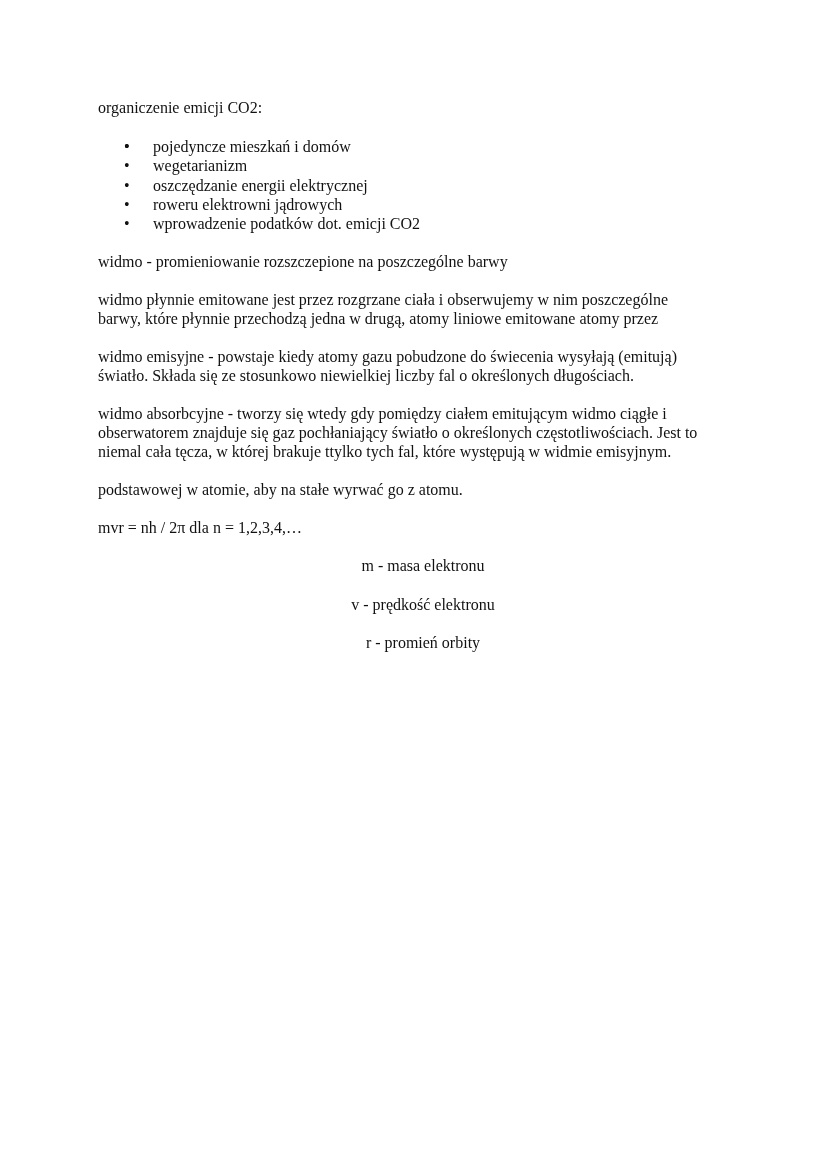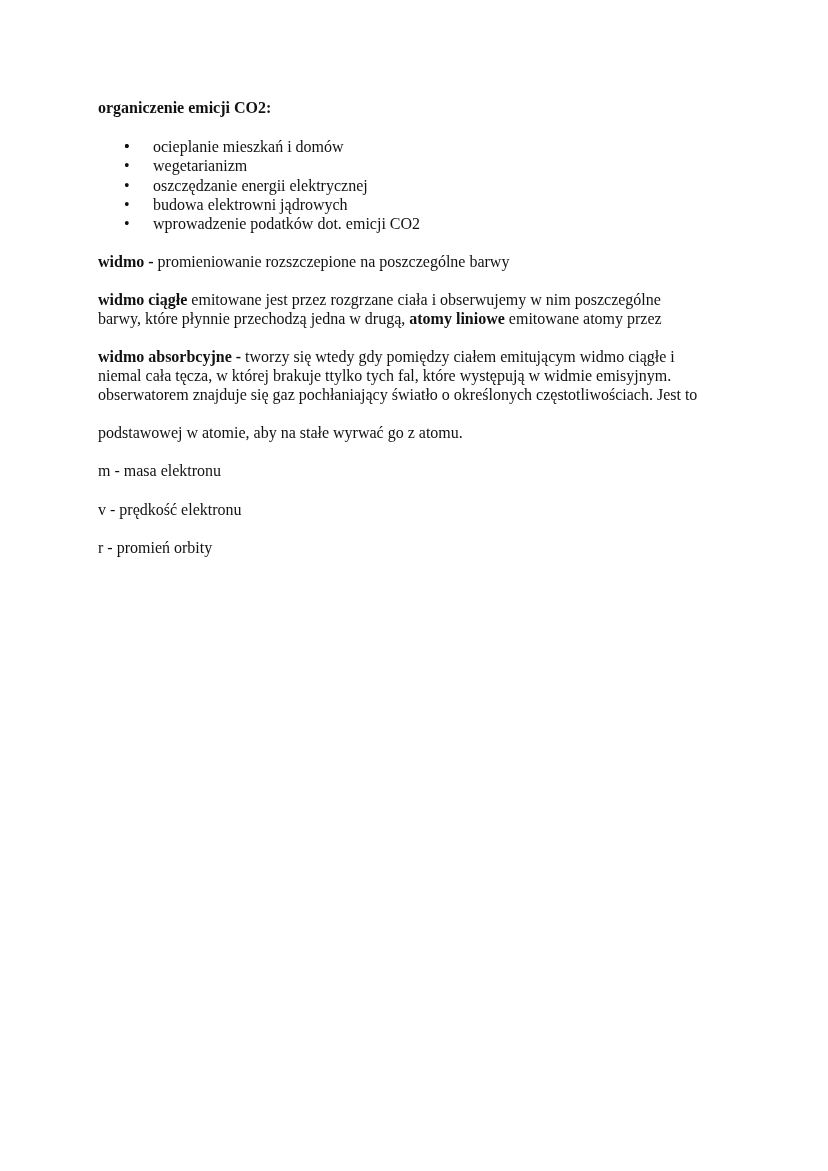--- a/index.html
+++ b/index.html
@@ -19,80 +19,87 @@
     .page {
       position: absolute;
       left: 98px;
       top: 98px;
       width: 650px;
     }
     .line {
       line-height: 19px;
       white-space: nowrap;
     }
-    b { font-weight: bold; }
+    b { font-weight: normal; }
     .heading { margin-bottom: 20px; }
     ul.bullets {
       list-style: none;
       margin: 0 0 19px 0;
       padding: 0;
     }
     ul.bullets li {
       position: relative;
       padding-left: 55px;
       line-height: 19.3px;
     }
     ul.bullets li .dot {
       position: absolute;
       left: 26px;
       top: 0;
     }
     .para {
       margin-bottom: 19px;
       line-height: 19.3px;
     }
-    .var { margin-bottom: 19.5px; line-height: 19px; }
+    .var { margin-bottom: 19.5px; line-height: 19px; text-align: center; }
   </style>
 </head>
 <body>
 
 <div class="page">
 
   <div class="line heading">
     <b>organiczenie emicji CO2:</b>
   </div>
 
   <ul class="bullets">
     <li><span class="dot">•</span></li>
-    <li><span class="dot">•</span><span>ocieplanie mieszkań i domów</span></li>
+    <li><span class="dot">•</span><span>pojedyncze mieszkań i domów</span></li>
     <li><span class="dot">•</span><span>wegetarianizm</span></li>
     <li><span class="dot">•</span><span>oszczędzanie energii elektrycznej</span></li>
-    <li><span class="dot">•</span><span>budowa elektrowni jądrowych</span></li>
+    <li><span class="dot">•</span><span>roweru elektrowni jądrowych</span></li>
     <li><span class="dot">•</span><span>wprowadzenie podatków dot. emicji CO2</span></li>
   </ul>
 
   <div class="para">
     <div class="line"><b>widmo -</b><span> promieniowanie rozszczepione na poszczególne barwy</span></div>
   </div>
 
   <div class="para">
-    <div class="line"><b>widmo ciągłe</b><span> emitowane jest przez rozgrzane ciała i obserwujemy w nim poszczególne</span></div>
+    <div class="line"><b>widmo płynnie</b><span> emitowane jest przez rozgrzane ciała i obserwujemy w nim poszczególne</span></div>
     <div class="line"><span>barwy, które płynnie przechodzą jedna w drugą, </span><b>atomy liniowe</b><span> emitowane atomy przez</span></div>
   </div>
 
+  <div class="para">
+    <div class="line"><b>widmo emisyjne</b><span> - powstaje kiedy atomy gazu pobudzone do świecenia wysyłają (emitują)</span></div>
+    <div class="line"><span>światło. Składa się ze stosunkowo niewielkiej liczby fal o określonych długościach.</span></div>
+  </div>
 
   <div class="para">
     <div class="line"><b>widmo absorbcyjne -</b><span> tworzy się wtedy gdy pomiędzy ciałem emitującym widmo ciągłe i</span></div>
+    <div class="line"><span>obserwatorem znajduje się gaz pochłaniający światło o określonych częstotliwościach. Jest to</span></div>
     <div class="line"><span>niemal cała tęcza, w której brakuje ttylko tych fal, które występują w widmie emisyjnym.</span></div>
-    <div class="line"><span>obserwatorem znajduje się gaz pochłaniający światło o określonych częstotliwościach. Jest to</span></div>
   </div>
 
   <div class="para">
     <div class="line"><span>podstawowej w atomie, aby na stałe wyrwać go z atomu.</span></div>
   </div>
 
 
+  <div class="para">
+    <div class="line"><b>mvr = nh / 2π</b><span> dla n = 1,2,3,4,…</span></div>
+  </div>
 
   <div class="var line">m - masa elektronu</div>
   <div class="var line">v - prędkość elektronu</div>
   <div class="var line">r - promień orbity</div>
 
 </div>
 
 </body></html>

